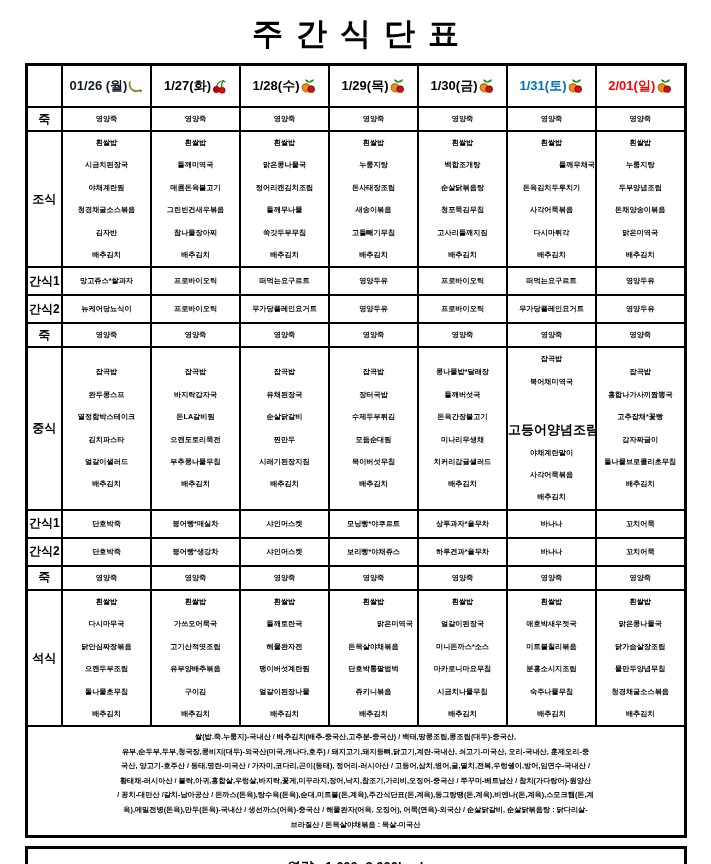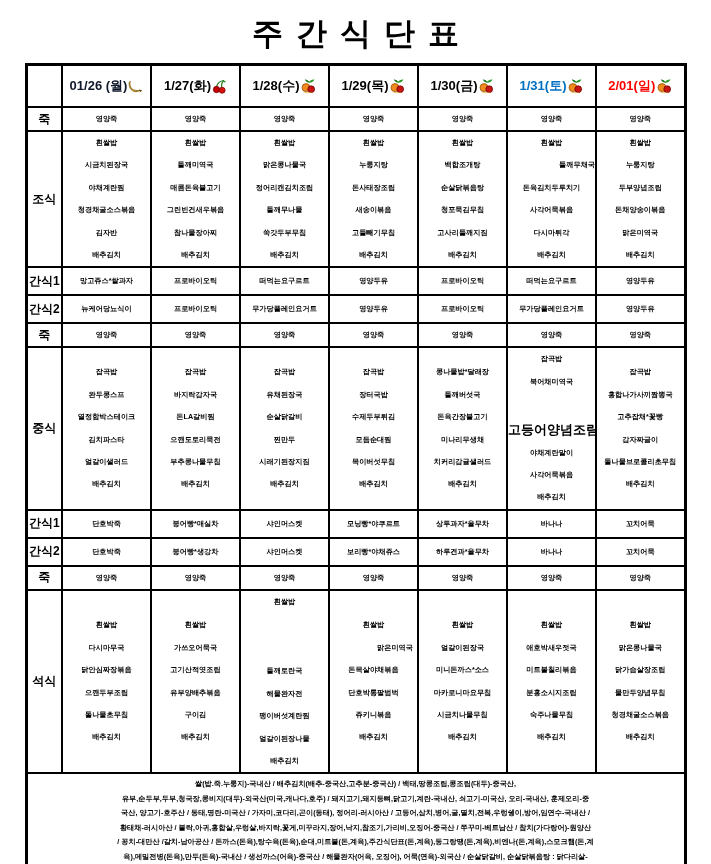--- a/index.html
+++ b/index.html
@@ -403,21 +403,21 @@
         <td>
           <div class="menu-line fit" style="font-size: 7.2px;">흰쌀밥</div>
           <div class="menu-line fit" style="font-size: 7.2px; font-family: Liberation Mono, monospace;">가쓰오어묵국</div>
           <div class="menu-line fit" style="font-size: 7.2px;">고기산적엿조림</div>
           <div class="menu-line fit" style="font-size: 7.2px;">유부양배추볶음</div>
           <div class="menu-line fit" style="font-size: 7.2px;">구이김</div>
           <div class="menu-line fit" style="font-size: 7.2px;">배추김치</div>
         </td>
         <td>
           <div class="menu-line fit" style="font-size: 7.2px;">흰쌀밥</div>
-          <div class="menu-line fit" style="font-size: 7.2px; margin-top: 47px;">들깨토란국</div>
+          <div class="menu-line fit" style="font-size: 7.2px;">들깨토란국</div>
           <div class="menu-line fit" style="font-size: 7.2px;">해물완자전</div>
           <div class="menu-line fit" style="font-size: 7.2px;">팽이버섯계란찜</div>
           <div class="menu-line fit" style="font-size: 7.2px;">얼갈이된장나물</div>
           <div class="menu-line fit" style="font-size: 7.2px;">배추김치</div>
         </td>
         <td>
           <div class="menu-line fit" style="font-size: 7.2px;">흰쌀밥</div>
           <div class="menu-line fit" style="font-size: 7.2px; margin-left: 43px;">맑은미역국</div>
           <div class="menu-line fit" style="font-size: 7.2px;">돈목살야채볶음</div>
           <div class="menu-line fit" style="font-size: 7.2px;">단호박통팥범벅</div>

